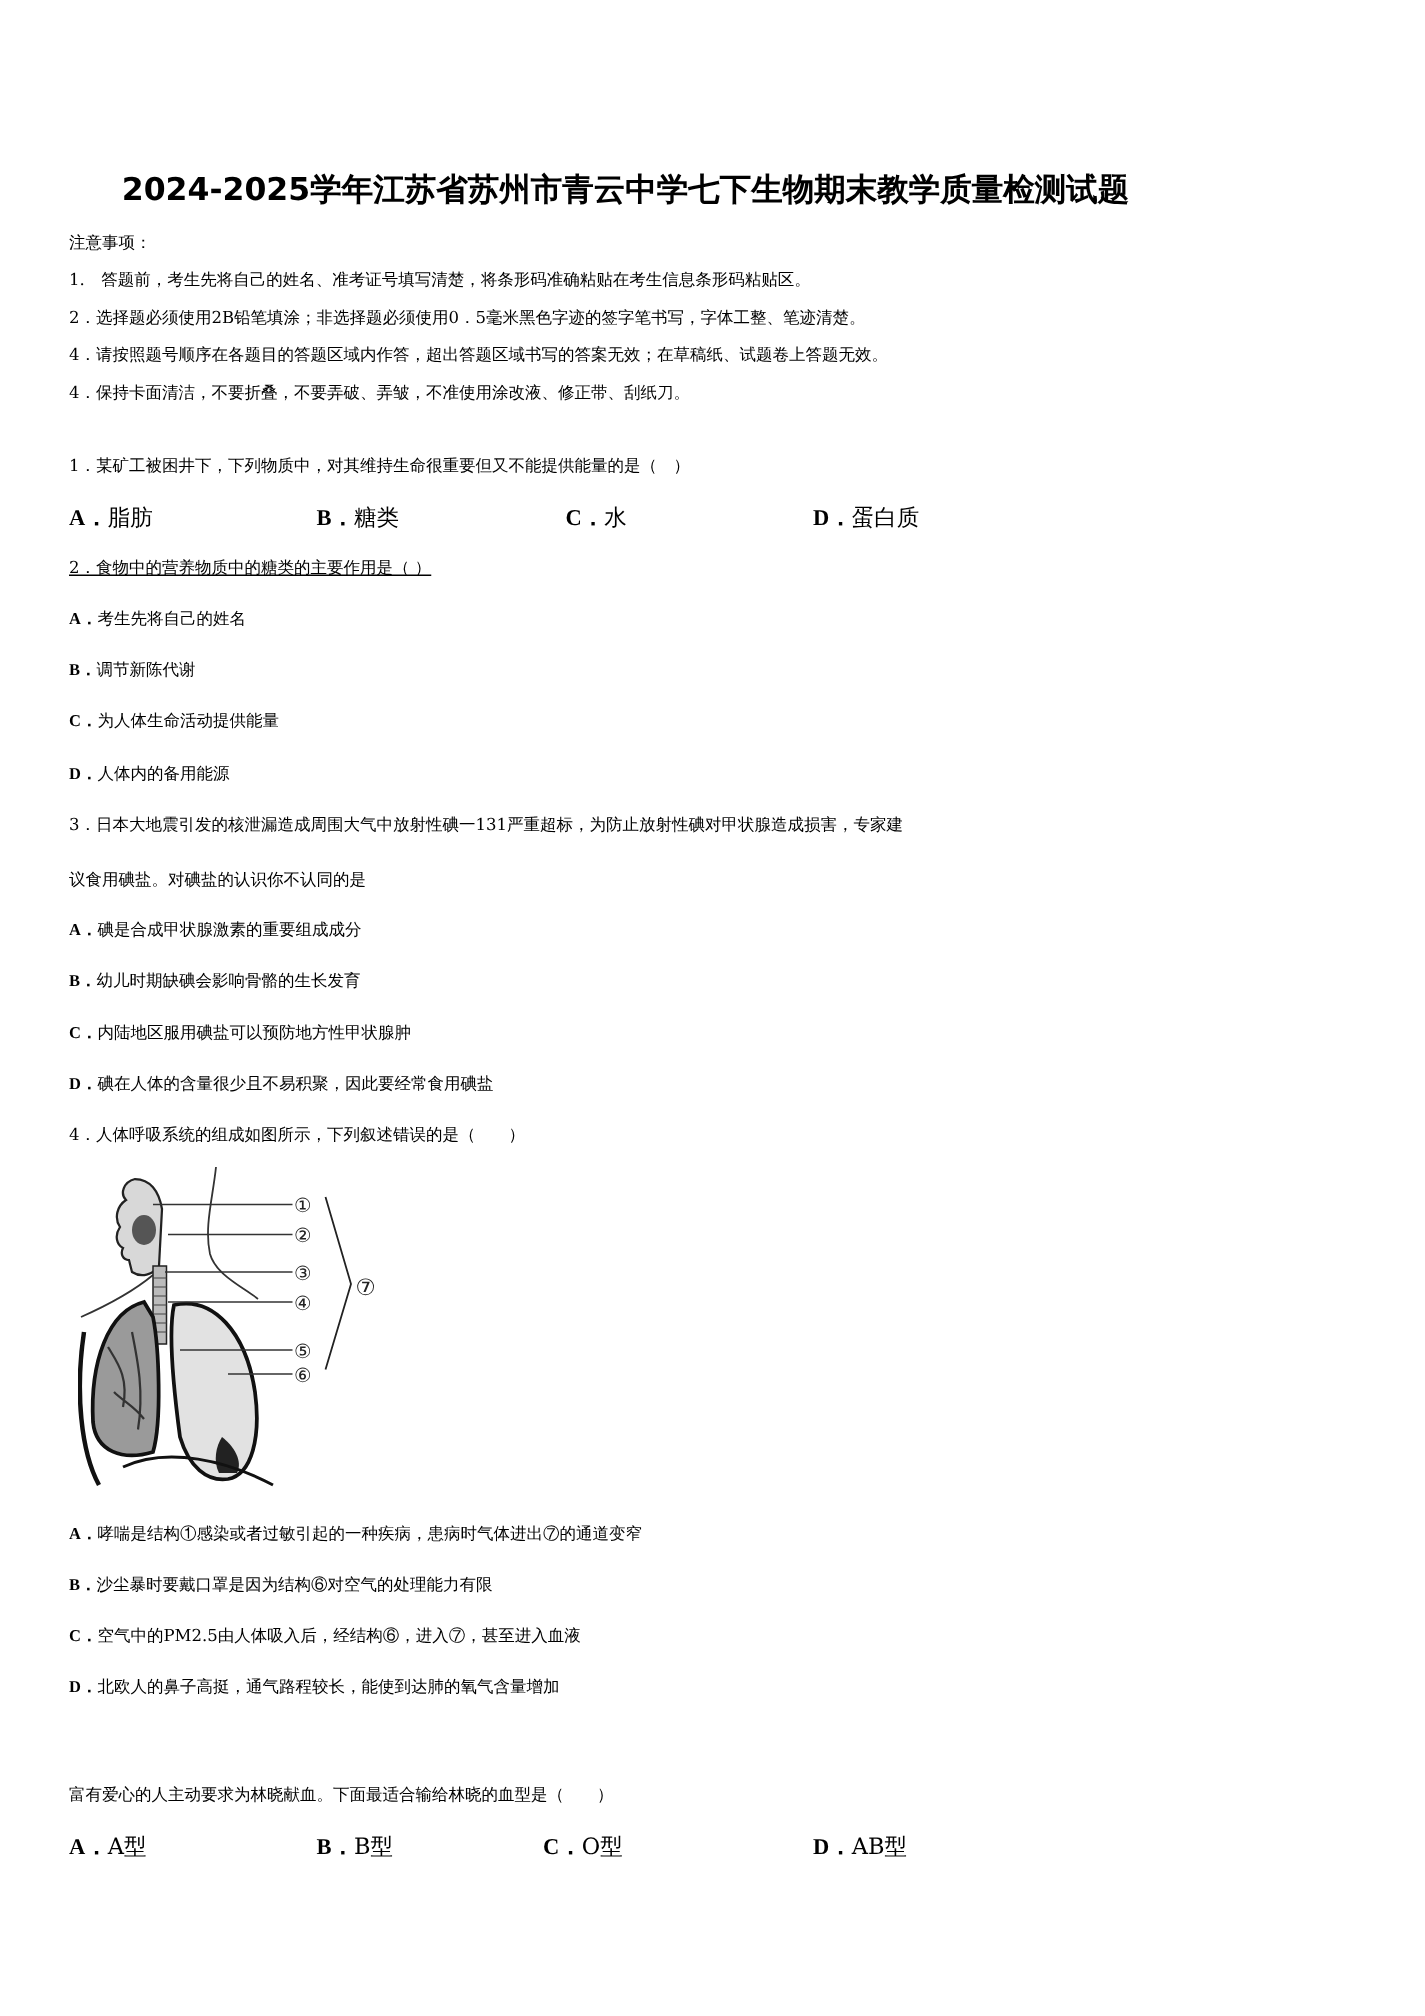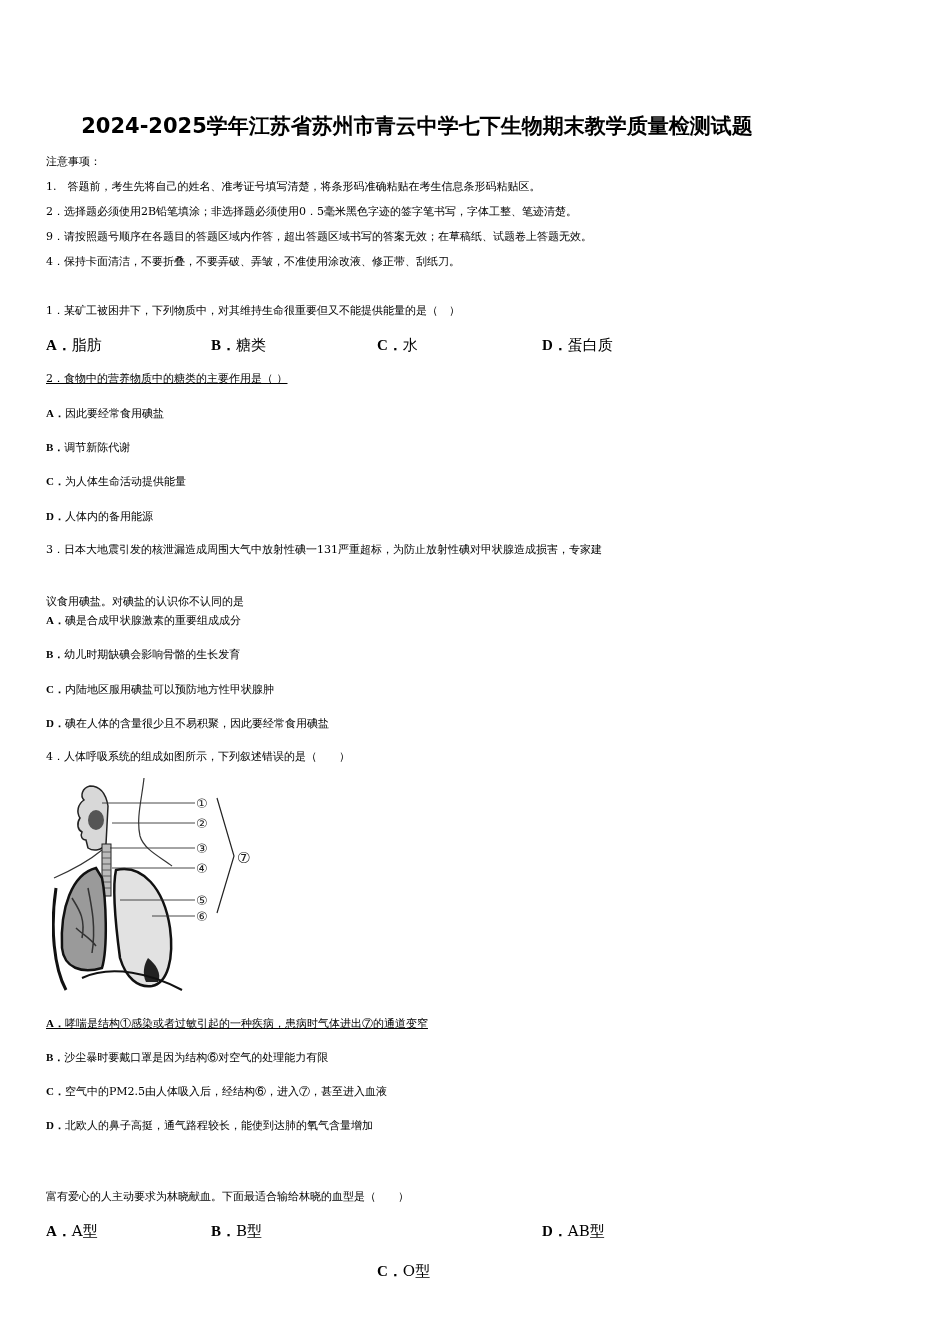--- a/index.html
+++ b/index.html
@@ -25,39 +25,39 @@
 </head>
 <body>
 
 <div class="page">
 
   <div class="title">2024-2025学年江苏省苏州市青云中学七下生物期末教学质量检测试题</div>
 
   <div class="line" style="top:152px;">注意事项：</div>
   <div class="line" style="top:177px;">1.　答题前，考生先将自己的姓名、准考证号填写清楚，将条形码准确粘贴在考生信息条形码粘贴区。</div>
   <div class="line" style="top:202px;">2．选择题必须使用2B铅笔填涂；非选择题必须使用0．5毫米黑色字迹的签字笔书写，字体工整、笔迹清楚。</div>
-  <div class="line" style="top:227px;">9．请按照题号顺序在各题目的答题区域内作答，超出答题区域书写的答案无效；在草稿纸、试题卷上答题无效。</div>
+  <div class="line" style="top:227px;">4．请按照题号顺序在各题目的答题区域内作答，超出答题区域书写的答案无效；在草稿纸、试题卷上答题无效。</div>
   <div class="line" style="top:252px;">4．保持卡面清洁，不要折叠，不要弄破、弄皱，不准使用涂改液、修正带、刮纸刀。</div>
 
   <div class="line" style="top:301px;">1．某矿工被困井下，下列物质中，对其维持生命很重要但又不能提供能量的是（　）</div>
   <div class="opt-row" style="top:335px;">
     <span class="cell" style="left:0px;"><span class="opt-label">A．</span><span>脂肪</span></span>
     <span class="cell" style="left:165px;"><span class="opt-label">B．</span><span>糖类</span></span>
     <span class="cell" style="left:331px;"><span class="opt-label">C．</span><span>水</span></span>
     <span class="cell" style="left:496px;"><span class="opt-label">D．</span><span>蛋白质</span></span>
   </div>
 
   <div class="line" style="top:369px;text-decoration:underline;">2．食物中的营养物质中的糖类的主要作用是（ ）</div>
-  <div class="line" style="top:403px;"><span class="opt-label">A．</span><span>因此要经常食用碘盐</span></div>
+  <div class="line" style="top:403px;"><span class="opt-label">A．</span><span>考生先将自己的姓名</span></div>
   <div class="line" style="top:437px;"><span class="opt-label">B．</span><span>调节新陈代谢</span></div>
   <div class="line" style="top:471px;"><span class="opt-label">C．</span><span>为人体生命活动提供能量</span></div>
   <div class="line" style="top:506px;"><span class="opt-label">D．</span><span>人体内的备用能源</span></div>
 
   <div class="line" style="top:540px;">3．日本大地震引发的核泄漏造成周围大气中放射性碘一131严重超标，为防止放射性碘对甲状腺造成损害，专家建</div>
-  <div class="line" style="top:592px;">议食用碘盐。对碘盐的认识你不认同的是</div>
+  <div class="line" style="top:577px;">议食用碘盐。对碘盐的认识你不认同的是</div>
   <div class="line" style="top:610px;"><span class="opt-label">A．</span><span>碘是合成甲状腺激素的重要组成成分</span></div>
   <div class="line" style="top:644px;"><span class="opt-label">B．</span><span>幼儿时期缺碘会影响骨骼的生长发育</span></div>
   <div class="line" style="top:679px;"><span class="opt-label">C．</span><span>内陆地区服用碘盐可以预防地方性甲状腺肿</span></div>
   <div class="line" style="top:713px;"><span class="opt-label">D．</span><span>碘在人体的含量很少且不易积聚，因此要经常食用碘盐</span></div>
 
   <div class="line" style="top:747px;">4．人体呼吸系统的组成如图所示，下列叙述错误的是（　　）</div>
 
   <div class="diagram">
     <svg width="215" height="215" viewBox="0 0 215 215" xmlns="http://www.w3.org/2000/svg">
 
@@ -103,26 +103,26 @@
         <text x="144" y="50">②</text>
         <text x="144" y="75">③</text>
         <text x="144" y="95">④</text>
         <text x="144" y="127">⑤</text>
         <text x="144" y="143">⑥</text>
         <text x="185" y="85" font-size="15">⑦</text>
       </g>
     </svg>
   </div>
 
-  <div class="line" style="top:1013px;text-decoration:underline;"><span class="opt-label">A．</span><span>哮喘是结构①感染或者过敏引起的一种疾病，患病时气体进出⑦的通道变窄</span></div>
+  <div class="line" style="top:1013px;"><span class="opt-label">A．</span><span>哮喘是结构①感染或者过敏引起的一种疾病，患病时气体进出⑦的通道变窄</span></div>
   <div class="line" style="top:1047px;"><span class="opt-label">B．</span><span>沙尘暴时要戴口罩是因为结构⑥对空气的处理能力有限</span></div>
   <div class="line" style="top:1081px;"><span class="opt-label">C．</span><span>空气中的PM2.5由人体吸入后，经结构⑥，进入⑦，甚至进入血液</span></div>
   <div class="line" style="top:1115px;"><span class="opt-label">D．</span><span>北欧人的鼻子高挺，通气路程较长，能使到达肺的氧气含量增加</span></div>
 
   <div class="line" style="top:1187px;">富有爱心的人主动要求为林晓献血。下面最适合输给林晓的血型是（　　）</div>
   <div class="opt-row" style="top:1221px;">
     <span class="cell" style="left:0px;"><span class="opt-label">A．</span><span>A型</span></span>
     <span class="cell" style="left:165px;"><span class="opt-label">B．</span><span>B型</span></span>
-    <span class="cell" style="left:331px;margin-top:40px;"><span class="opt-label">C．</span><span>O型</span></span>
+    <span class="cell" style="left:316px;"><span class="opt-label">C．</span><span>O型</span></span>
     <span class="cell" style="left:496px;"><span class="opt-label">D．</span><span>AB型</span></span>
   </div>
 
 </div>
 
 </body></html>

